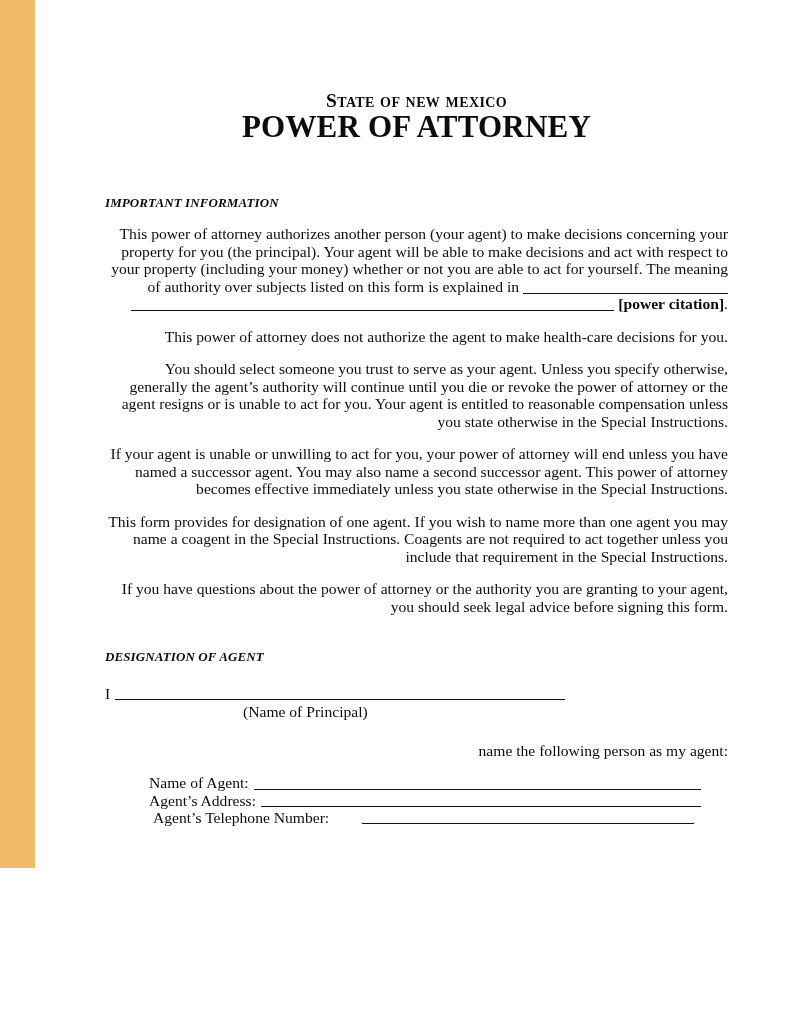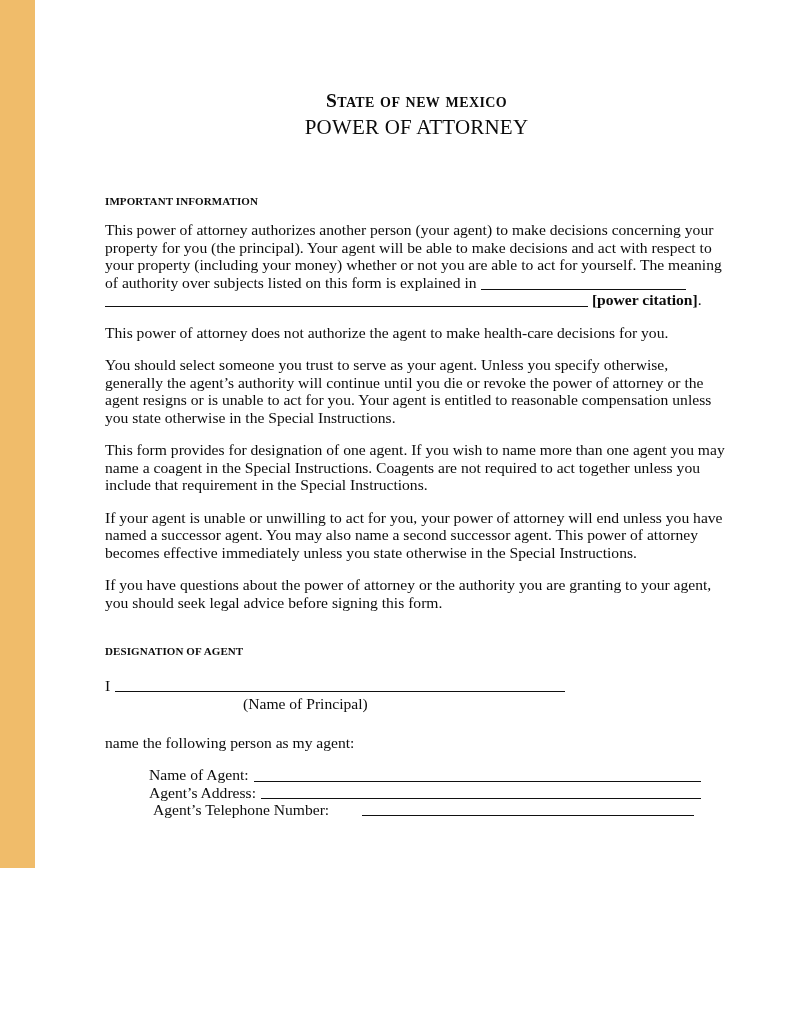--- a/index.html
+++ b/index.html
@@ -26,37 +26,39 @@
   }
   .doc-header { text-align: center; margin-bottom: 54px; }
   .state-line {
     font-variant: small-caps;
     font-weight: bold;
     font-size: 19.5px;
     letter-spacing: 0.4px;
     line-height: 22px;
   }
   .doc-title {
-    font-size: 21px;
-    font-weight: normal;
+    font-size: 31px;
+    font-weight: bold;
     letter-spacing: 0.2px;
     line-height: 28px;
     margin: 1px 0 8px 0;
   }
   .section-heading {
-    font-size: 11px;
+    font-size: 13px;
     font-weight: bold;
     margin: 0 0 14px 0;
     letter-spacing: 0.1px;
+    font-style: italic;
   }
   .section-heading.designation { margin: 34px 0 20px 0; }
   p.body {
     font-size: 15.6px;
     line-height: 17.5px;
     margin: 0 0 15px 0;
+    text-align: right;
   }
   .blank {
     display: inline-block;
     border-bottom: 1px solid #111;
     height: 12px;
     transform: translateY(2px);
   }
   .flex-row {
     display: flex;
     align-items: flex-end;
@@ -119,23 +121,23 @@
 
     <p class="body"><span>This power of attorney authorizes another person (your agent) to make decisions concerning your property for you (the principal). Your agent will be able to make decisions and act with respect to your property (including your money) whether or not you are able to act for yourself. The meaning of authority over subjects listed on this form is explained in</span>
       <span class="blank" style="width:205px"></span><br>
       <span class="blank" style="width:483px"></span>
       <strong class="cite">[power citation]</strong><span>.</span></p>
 
     <p class="body">This power of attorney does not authorize the agent to make health-care decisions for you.</p>
 
     <p class="body">You should select someone you trust to serve as your agent. Unless you specify otherwise, generally the agent’s authority will continue until you die or revoke the power of attorney or the agent resigns or is unable to act for you. Your agent is entitled to reasonable compensation unless you state otherwise in the Special Instructions.</p>
 
+    <p class="body">If your agent is unable or unwilling to act for you, your power of attorney will end unless you have named a successor agent. You may also name a second successor agent. This power of attorney becomes effective immediately unless you state otherwise in the Special Instructions.</p>
+
     <p class="body">This form provides for designation of one agent. If you wish to name more than one agent you may name a coagent in the Special Instructions. Coagents are not required to act together unless you include that requirement in the Special Instructions.</p>
-
-    <p class="body">If your agent is unable or unwilling to act for you, your power of attorney will end unless you have named a successor agent. You may also name a second successor agent. This power of attorney becomes effective immediately unless you state otherwise in the Special Instructions.</p>
 
     <p class="body">If you have questions about the power of attorney or the authority you are granting to your agent, you should seek legal advice before signing this form.</p>
 
     <h2 class="section-heading designation">DESIGNATION OF AGENT</h2>
 
     <div class="flex-row principal-row">
       <span class="label">I</span>
       <span class="blank-fill"></span>
     </div>
     <div class="principal-caption">(Name of Principal)</div>

